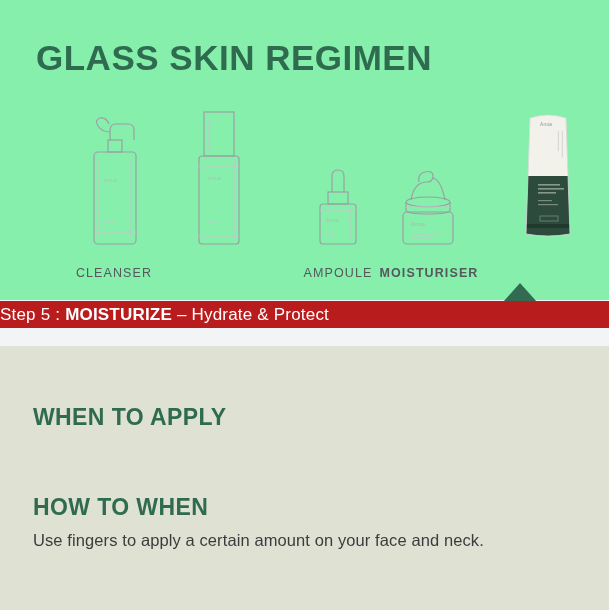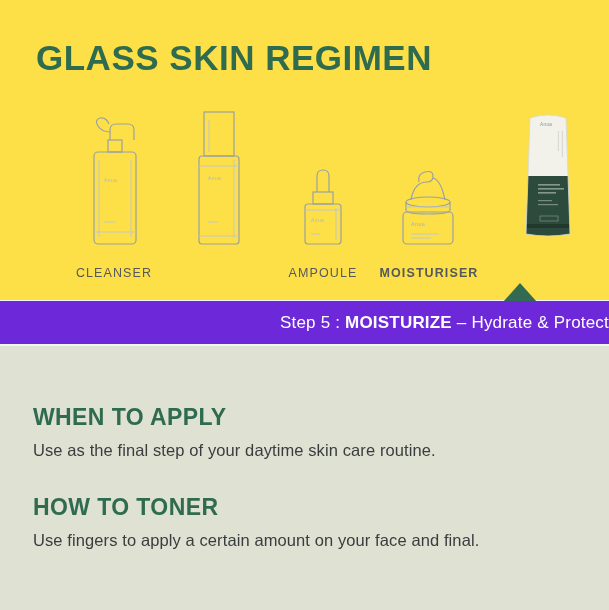--- a/index.html
+++ b/index.html
@@ -18,21 +18,21 @@
     height: 610px;
     background: #f2f4f5;
   }
 
   
   .top-section {
     position: absolute;
     top: 0; left: 0;
     width: 609px;
     height: 300px;
-    background: #fde047;
+    background: #86efac;
   }
 
   .main-title {
     position: absolute;
     left: 36px;
     top: 38px;
     font-size: 35px;
     font-weight: bold;
     letter-spacing: 0.5px;
     color: #2f6b4f;
@@ -86,25 +86,25 @@
     color: #6d7376;
     font-family: "Liberation Sans", sans-serif;
   }
 
   
   .banner {
     position: absolute;
     left: 0;
     top: 301px;
     width: 609px;
-    height: 43px;
-    background: #6d28d9;
+    height: 27px;
+    background: #b91c1c;
     display: flex;
     align-items: center;
-    justify-content: flex-end;
+    justify-content: flex-start;
   }
   .banner-text {
     font-size: 17px;
     color: #ffffff;
     letter-spacing: 0.2px;
     white-space: nowrap;
   }
   .banner-text .bold { font-weight: bold; }
 
   .banner-pointer {
@@ -191,21 +191,21 @@
             <line class="ln-thin" x1="38" y1="16" x2="38" y2="48"></line>
             <line class="ln-thin" x1="28" y1="132" x2="68" y2="132"></line>
             <text class="brandtxt" x="37" y="76">Anua</text>
             <line class="ln-thin" x1="37" y1="118" x2="47" y2="118"></line>
           </svg>
         </div>
       </div>
 
       <span class="chevron" style="left:238px;">›</span>
 
-      <div class="product-slot" style="left:247px;">
+      <div class="product-slot" style="left:262px;">
         <div class="art">
           <svg width="96" height="148" viewBox="0 0 96 148">
             <path class="ln" d="M42 88 L42 72 Q42 66 48 66 Q54 66 54 72 L54 88"></path>
             <rect class="ln" x="38" y="88" width="20" height="12"></rect>
             <rect class="ln" x="30" y="100" width="36" height="40" rx="3"></rect>
             <line class="ln-thin" x1="30" y1="106" x2="66" y2="106"></line>
             <line class="ln-thin" x1="61" y1="104" x2="61" y2="136"></line>
             <text class="brandtxt" x="36" y="118">Anua</text>
             <line class="ln-thin" x1="36" y1="130" x2="45" y2="130"></line>
           </svg>
@@ -271,23 +271,22 @@
   <div class="banner-pointer"></div>
 
   <div class="banner">
     <div class="banner-text"><span>Step 5 : </span><span class="bold">MOISTURIZE</span><span> – Hydrate &amp; Protect</span></div>
   </div>
 
   <div class="bottom-section">
 
     <div class="info-block first">
       <div class="info-heading">WHEN TO APPLY</div>
-      <div class="info-body">Use as the final step of your daytime skin care routine.</div>
     </div>
 
     <div class="info-block second">
-      <div class="info-heading">HOW TO TONER</div>
-      <div class="info-body">Use fingers to apply a certain amount on your face and final.</div>
+      <div class="info-heading">HOW TO WHEN</div>
+      <div class="info-body">Use fingers to apply a certain amount on your face and neck.</div>
     </div>
 
   </div>
 
 </div>
 
 </body></html>

